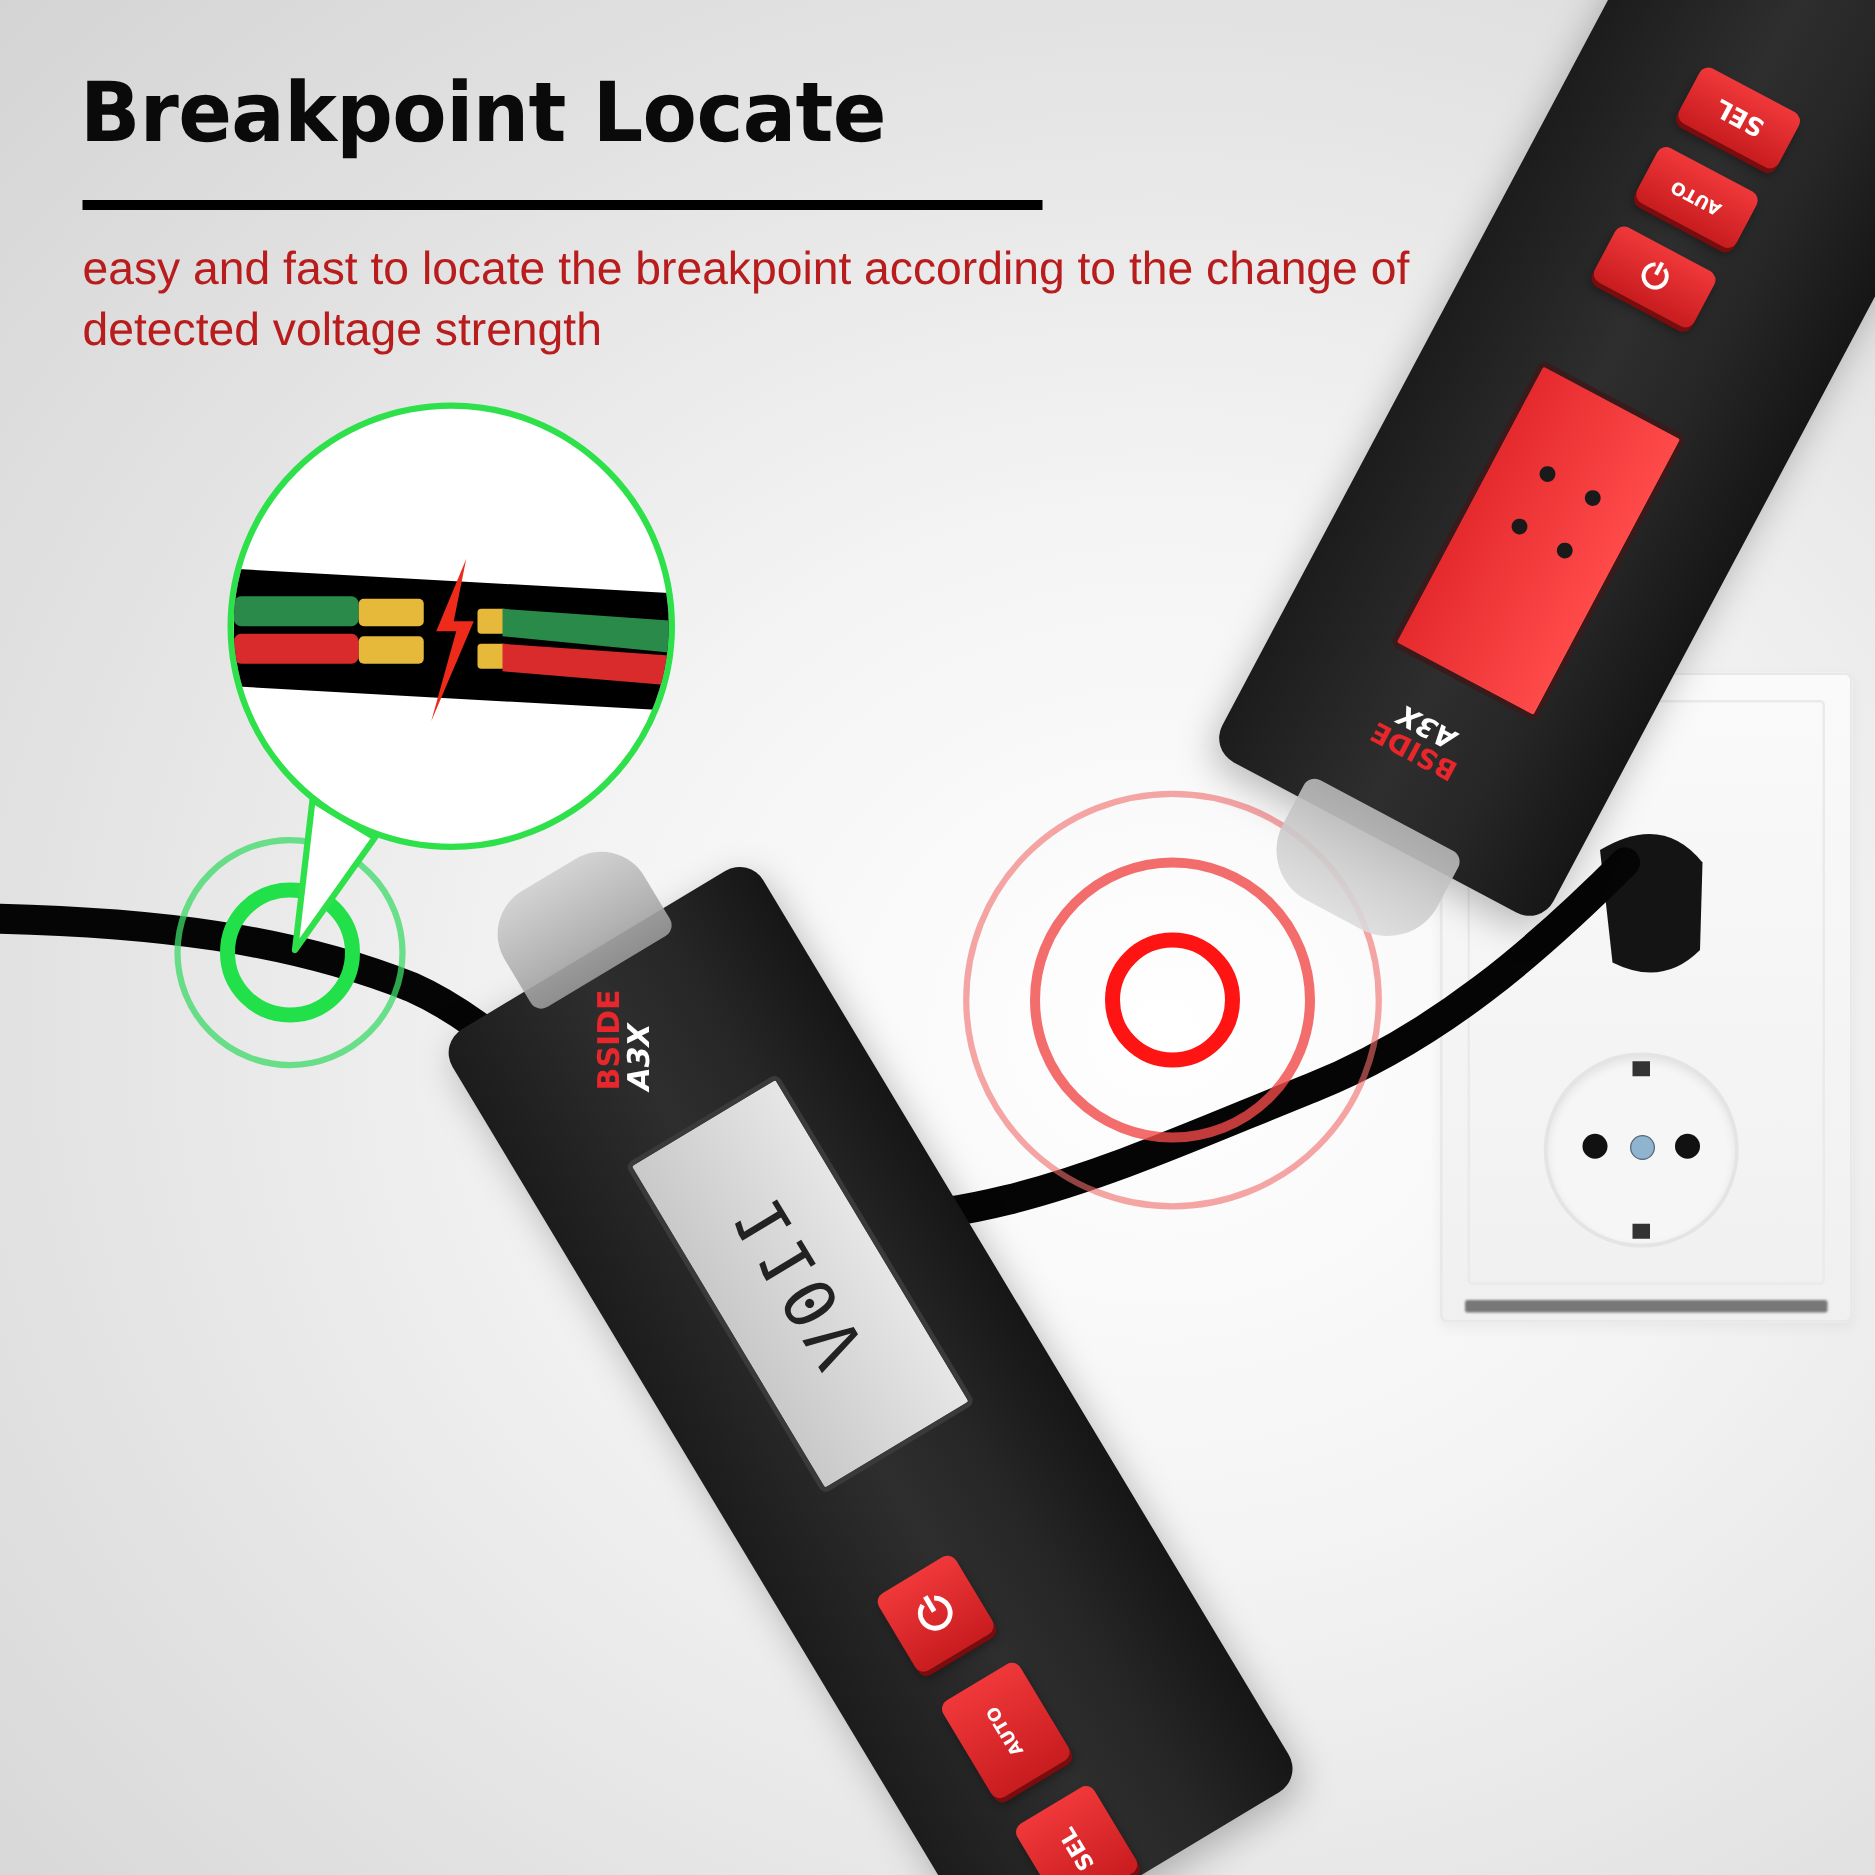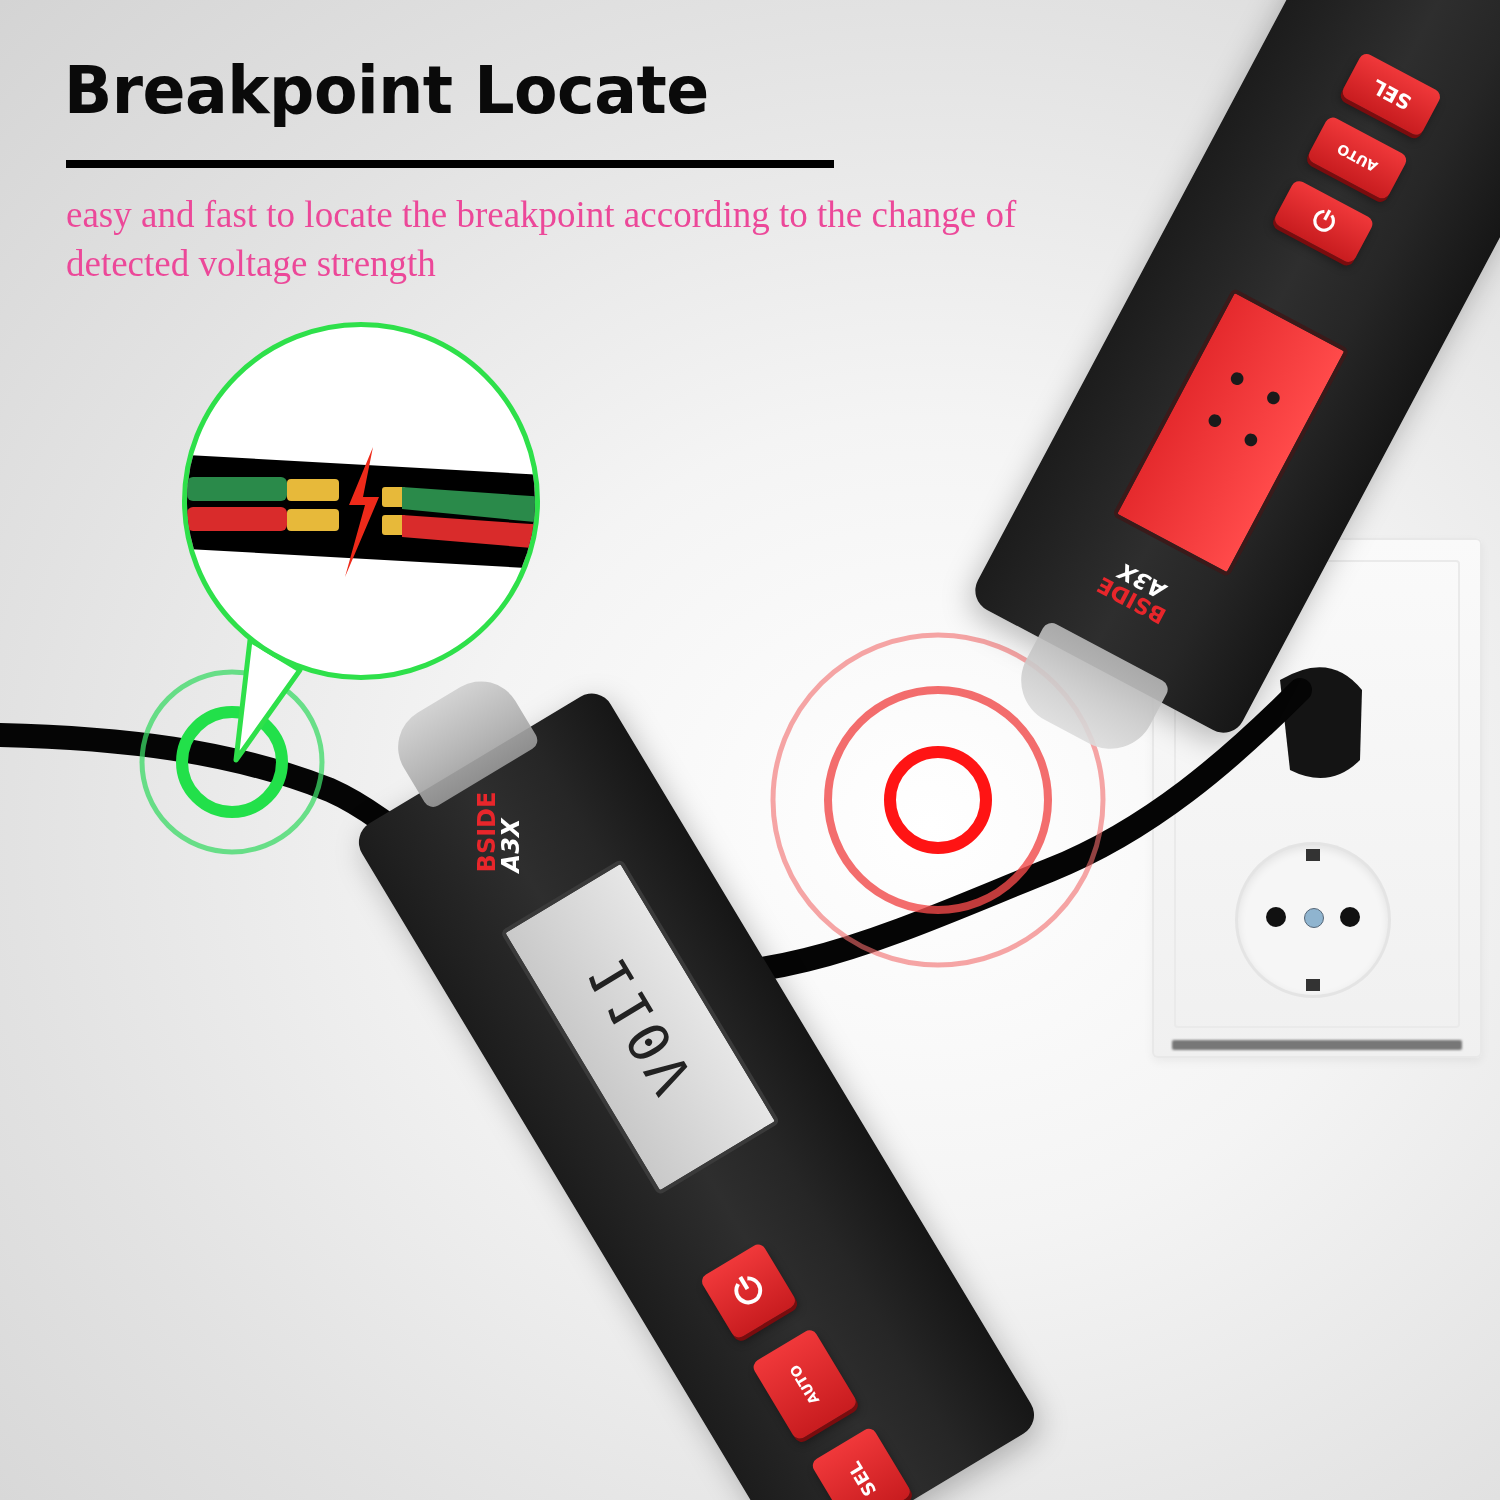--- a/index.html
+++ b/index.html
@@ -13,22 +13,22 @@
   
   .title {
     position: absolute; left: 64px; top: 52px; margin: 0;
     font-family: "DejaVu Sans", sans-serif; font-weight: bold;
     font-size: 66px; letter-spacing: -0.5px; color: #0a0a0a;
     transform: scaleX(0.96); transform-origin: left;
   }
   .title-rule { position: absolute; left: 66px; top: 160px; width: 768px; height: 8px; background: #000; }
   .subtitle {
     position: absolute; left: 66px; top: 190px; width: 1080px; margin: 0;
-    font-size: 37px; line-height: 49px; color: #ec4899;
-    font-family: Liberation Serif, serif;
+    font-size: 37px; line-height: 49px; color: #b91c1c;
+    font-family: Liberation Sans, sans-serif;
   }
 
   
   .outlet-plate {
     position: absolute; left: 1152px; top: 538px; width: 330px; height: 520px;
     background: linear-gradient(180deg, #fafafa, #f0f0f0);
     border-radius: 6px;
     box-shadow: 0 0 0 2px #e8e8e8 inset, 0 4px 10px rgba(0,0,0,0.05);
   }
   .outlet-plate .inner {

